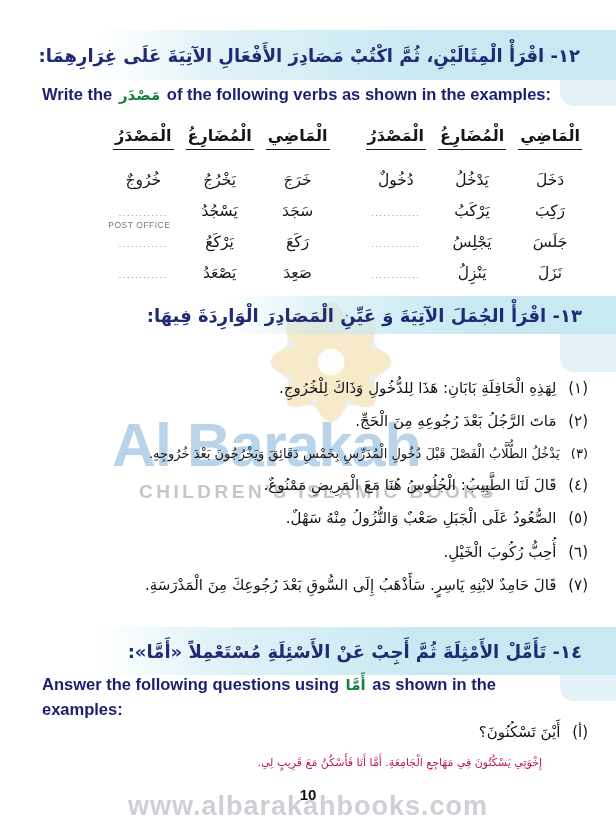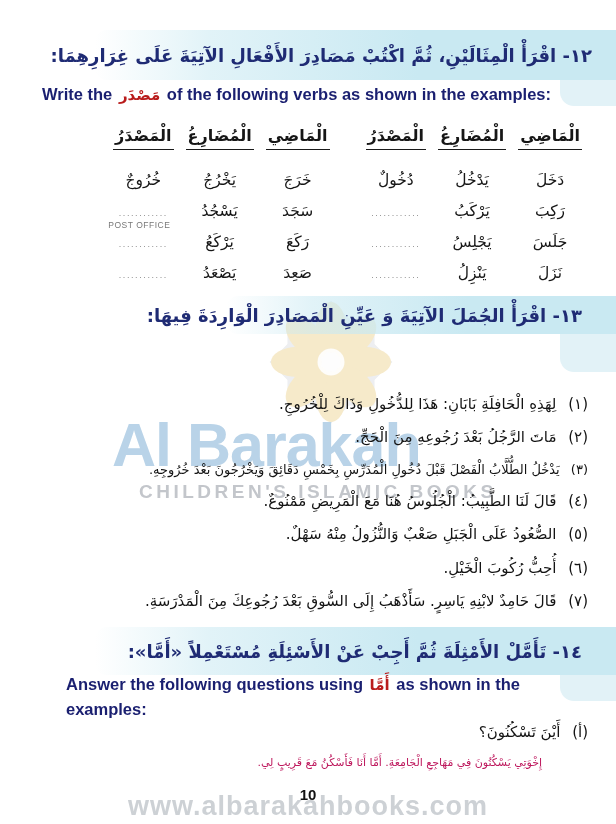--- a/index.html
+++ b/index.html
@@ -33,37 +33,37 @@
   .band-tail{
     position:absolute;right:0;width:56px;background:#e2f2f7;
     border-bottom-left-radius:14px;z-index:0;
   }
   .ar{font-family:"DejaVu Sans",sans-serif;}
   .band .heading{
     direction:rtl;color:#1f2b74;font-weight:bold;font-size:18px;
     padding-left:14px;white-space:nowrap;
   }
   #band12{top:30px;left:95px;height:50px;}
-  #band12 .heading{padding-right:24px;}
+  #band12 .heading{padding-right:36px;}
   #tail12{top:72px;height:34px;}
   #band13{top:296px;left:226px;height:38px;}
   #band13 .heading{padding-right:34px;}
   #tail13{top:334px;height:38px;}
   #band14{top:627px;left:95px;height:48px;}
   #band14 .heading{padding-right:34px;}
   #tail14{top:667px;height:34px;}
   
   .eng{
     position:absolute;z-index:1;left:42px;margin:0;
     color:#1a1f70;font-weight:bold;font-size:16.5px;line-height:1.5;
   }
   #eng12{top:82px;width:528px;}
   #eng13{top:343px;width:530px;}
-  #eng14{top:672px;width:532px;margin-left:24px;}
-  .inline-ar{font-family:"DejaVu Sans",sans-serif;font-size:15px;font-weight:bold;color:#b91c1c;padding:0 2px;}
+  #eng14{top:672px;width:532px;}
+  .inline-ar{font-family:"DejaVu Sans",sans-serif;font-size:15px;font-weight:bold;color:#15803d;padding:0 2px;}
   
   #table12{
     position:absolute;top:126px;right:28px;z-index:1;
     direction:rtl;border-collapse:collapse;table-layout:fixed;
   }
   #table12 th,#table12 td{
     font-family:"DejaVu Sans",sans-serif;color:#161616;
     text-align:center;padding:0 6px;white-space:nowrap;
   }
   #table12 th{height:38px;font-size:16px;font-weight:bold;vertical-align:top;margin-left:30px;}
@@ -71,21 +71,21 @@
   #table12 td{height:31px;font-size:15.5px;}
   #table12 th:nth-child(4),#table12 td:nth-child(4){padding-right:30px;}
   #table12 .dots{color:#8a8a8a;font-size:9px;letter-spacing:1.6px;font-family:"Liberation Sans",sans-serif;}
   #table12 .cell-artifact{position:relative;}
   .artifact{
     position:absolute;top:-6px;right:8px;left:0;text-align:center;
     font-family:"Liberation Sans",sans-serif;font-size:8.5px;
     color:#777;letter-spacing:.5px;white-space:nowrap;
   }
   
-  #sents{position:absolute;top:394px;right:28px;left:26px;z-index:1;direction:rtl;}
+  #sents{position:absolute;top:378px;right:28px;left:26px;z-index:1;direction:rtl;}
   .sent{
     font-family:"DejaVu Sans",sans-serif;font-size:15px;color:#141414;
     margin-bottom:13px;line-height:1.35;
   }
   .sent.long{font-size:13px;}
   .snum{margin-left:7px;}
   
   #qa{position:absolute;top:722px;right:28px;left:26px;z-index:1;direction:rtl;}
   #qa .answer{
     font-family:"DejaVu Sans",sans-serif;font-size:11px;color:#be185d;

